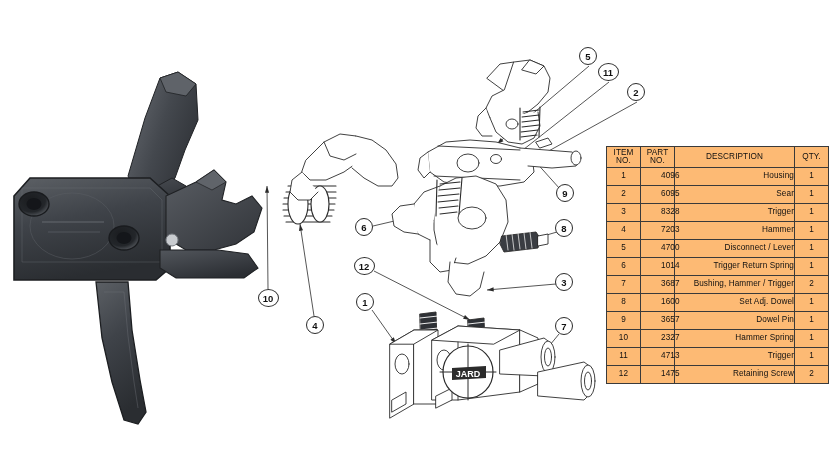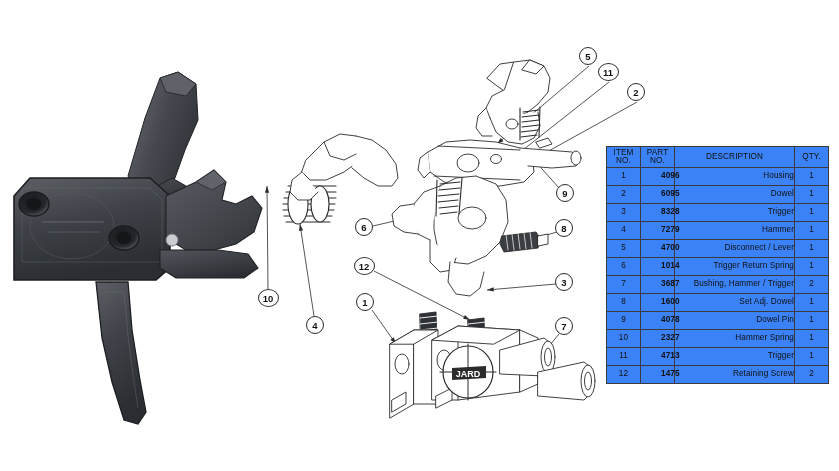--- a/index.html
+++ b/index.html
@@ -9,41 +9,41 @@
     color:#111;
   }
   #stage{position:absolute;inset:0;width:839px;height:471px;}
 
   
   .parts-table-wrap{
     position:absolute;left:606px;top:146px;width:222px;
   }
   table.parts{
     border-collapse:collapse;width:222px;
-    background:#3b82f6;
+    background:#fdba74;
     table-layout:fixed;
   }
   table.parts th, table.parts td{
     border:1px solid #3a3a3a;
     font-size:8.2px;
     line-height:1.05;
     text-align:center;
     vertical-align:middle;
     padding:0;
     height:17px;
     color:#101010;
     letter-spacing:.1px;
   }
   table.parts th{font-weight:normal;height:20px;}
   .c-item{width:34px;}
   .c-part{width:34px;}
   .c-desc{width:120px;}
   .c-qty{width:34px;}
   table.parts td.desc{text-align:right;}
-  table.parts td.partno{text-align:right;padding-left:20px;font-weight:bold;}
+  table.parts td.partno{text-align:right;padding-left:20px;}
   .th2{display:block;line-height:1.0;}
 
   
   .callout{
     position:absolute;width:18px;height:18px;border-radius:50%;
     border:1.1px solid #2b2b2b;background:#fff;
     font-size:9.5px;font-weight:bold;color:#111;
     display:flex;align-items:center;justify-content:center;
     box-sizing:border-box;z-index:6;
     font-family:"Liberation Sans", sans-serif;
@@ -305,32 +305,32 @@
       <tbody id="parts-body">
           <tr>
             <td>1</td>
             <td class="partno">4096</td>
             <td class="desc">Housing</td>
             <td>1</td>
           </tr>
           <tr>
             <td>2</td>
             <td class="partno">6095</td>
-            <td class="desc">Dowel</td>
+            <td class="desc">Sear</td>
             <td>1</td>
           </tr>
           <tr>
             <td>3</td>
             <td class="partno">8328</td>
             <td class="desc">Trigger</td>
             <td>1</td>
           </tr>
           <tr>
             <td>4</td>
-            <td class="partno">7279</td>
+            <td class="partno">7203</td>
             <td class="desc">Hammer</td>
             <td>1</td>
           </tr>
           <tr>
             <td>5</td>
             <td class="partno">4700</td>
             <td class="desc">Disconnect / Lever</td>
             <td>1</td>
           </tr>
           <tr>
@@ -346,21 +346,21 @@
             <td>2</td>
           </tr>
           <tr>
             <td>8</td>
             <td class="partno">1600</td>
             <td class="desc">Set Adj. Dowel</td>
             <td>1</td>
           </tr>
           <tr>
             <td>9</td>
-            <td class="partno">4078</td>
+            <td class="partno">3657</td>
             <td class="desc">Dowel Pin</td>
             <td>1</td>
           </tr>
           <tr>
             <td>10</td>
             <td class="partno">2327</td>
             <td class="desc">Hammer Spring</td>
             <td>1</td>
           </tr>
           <tr>

